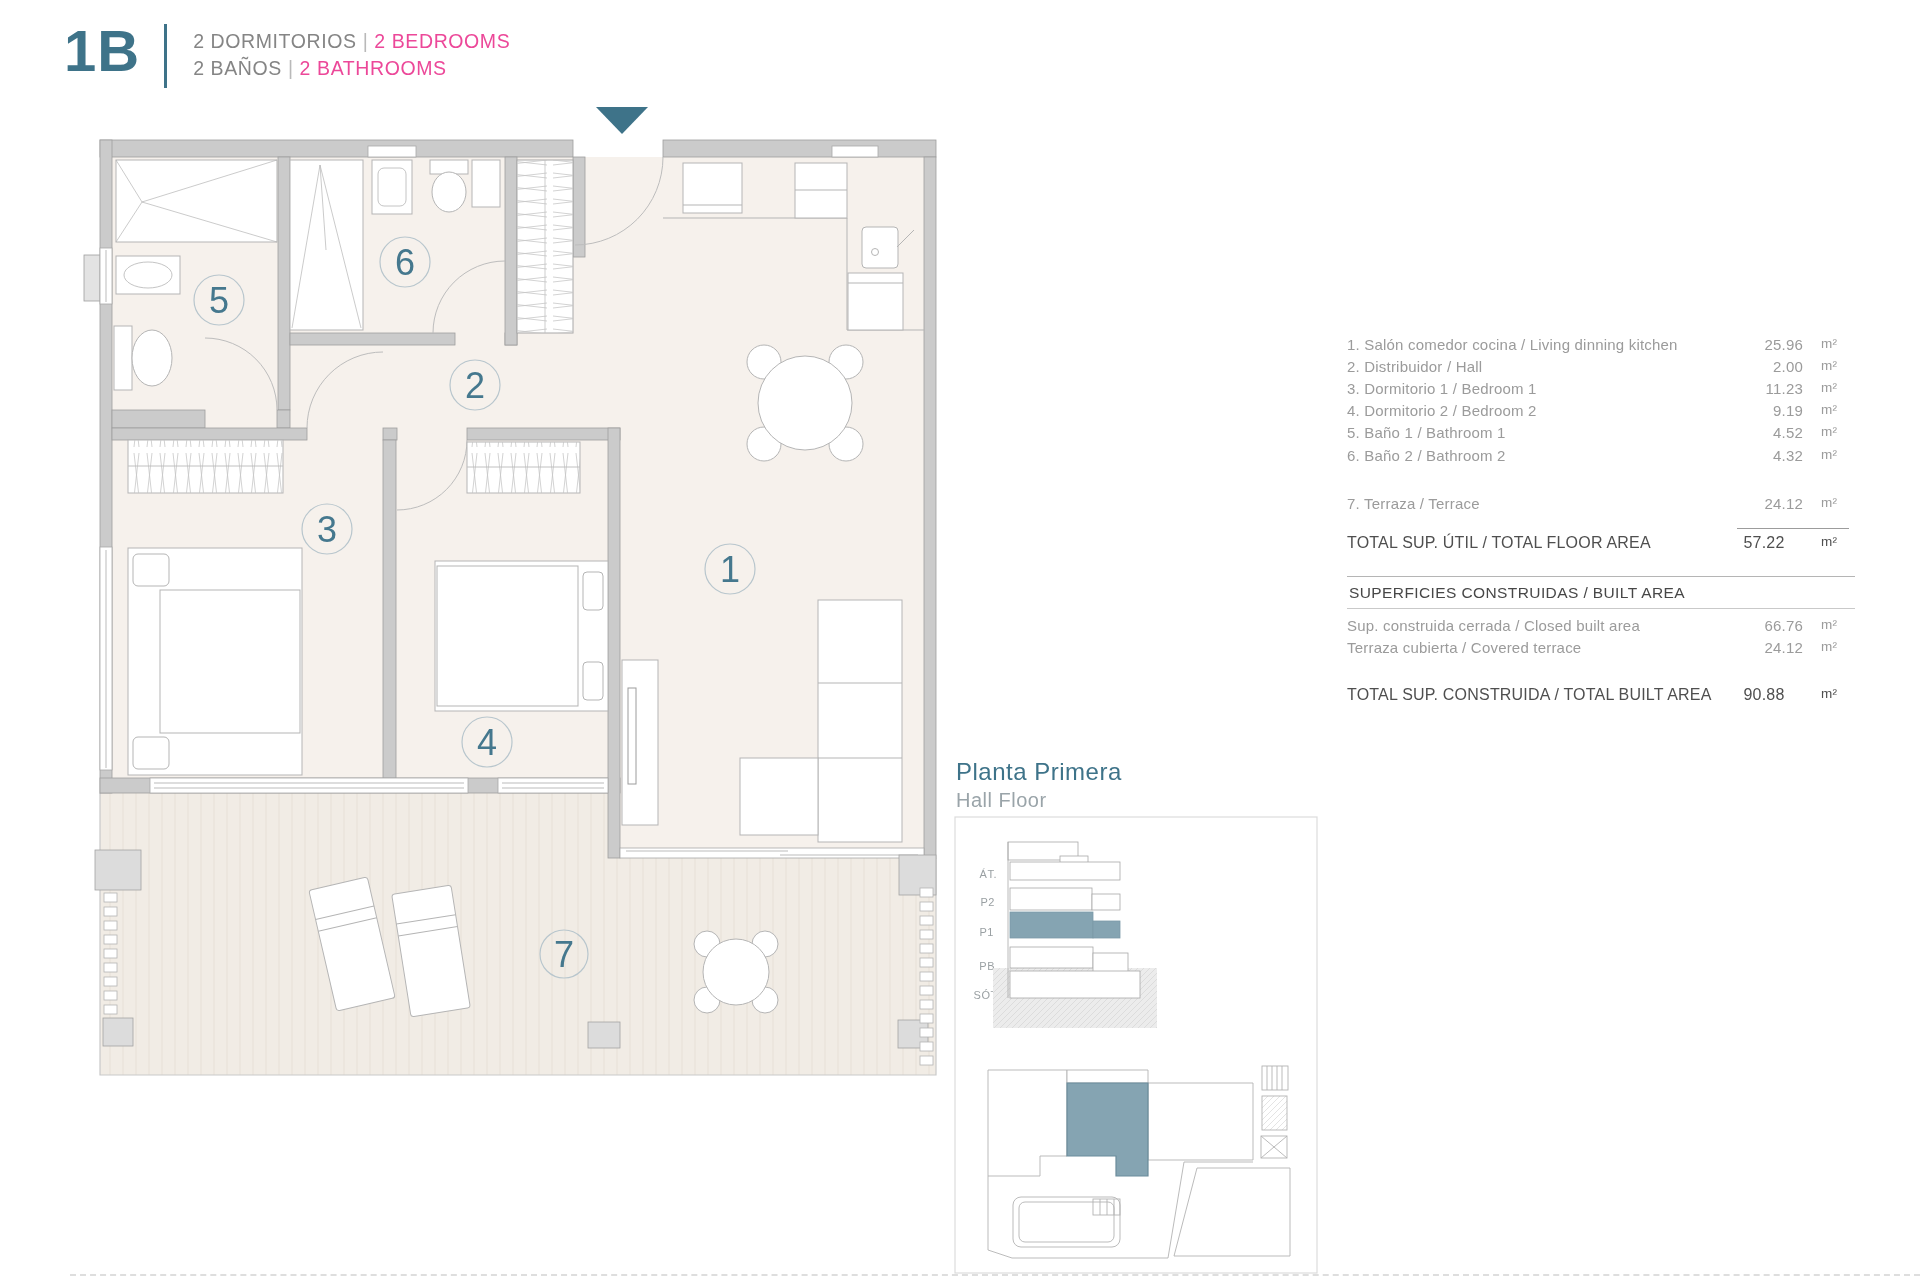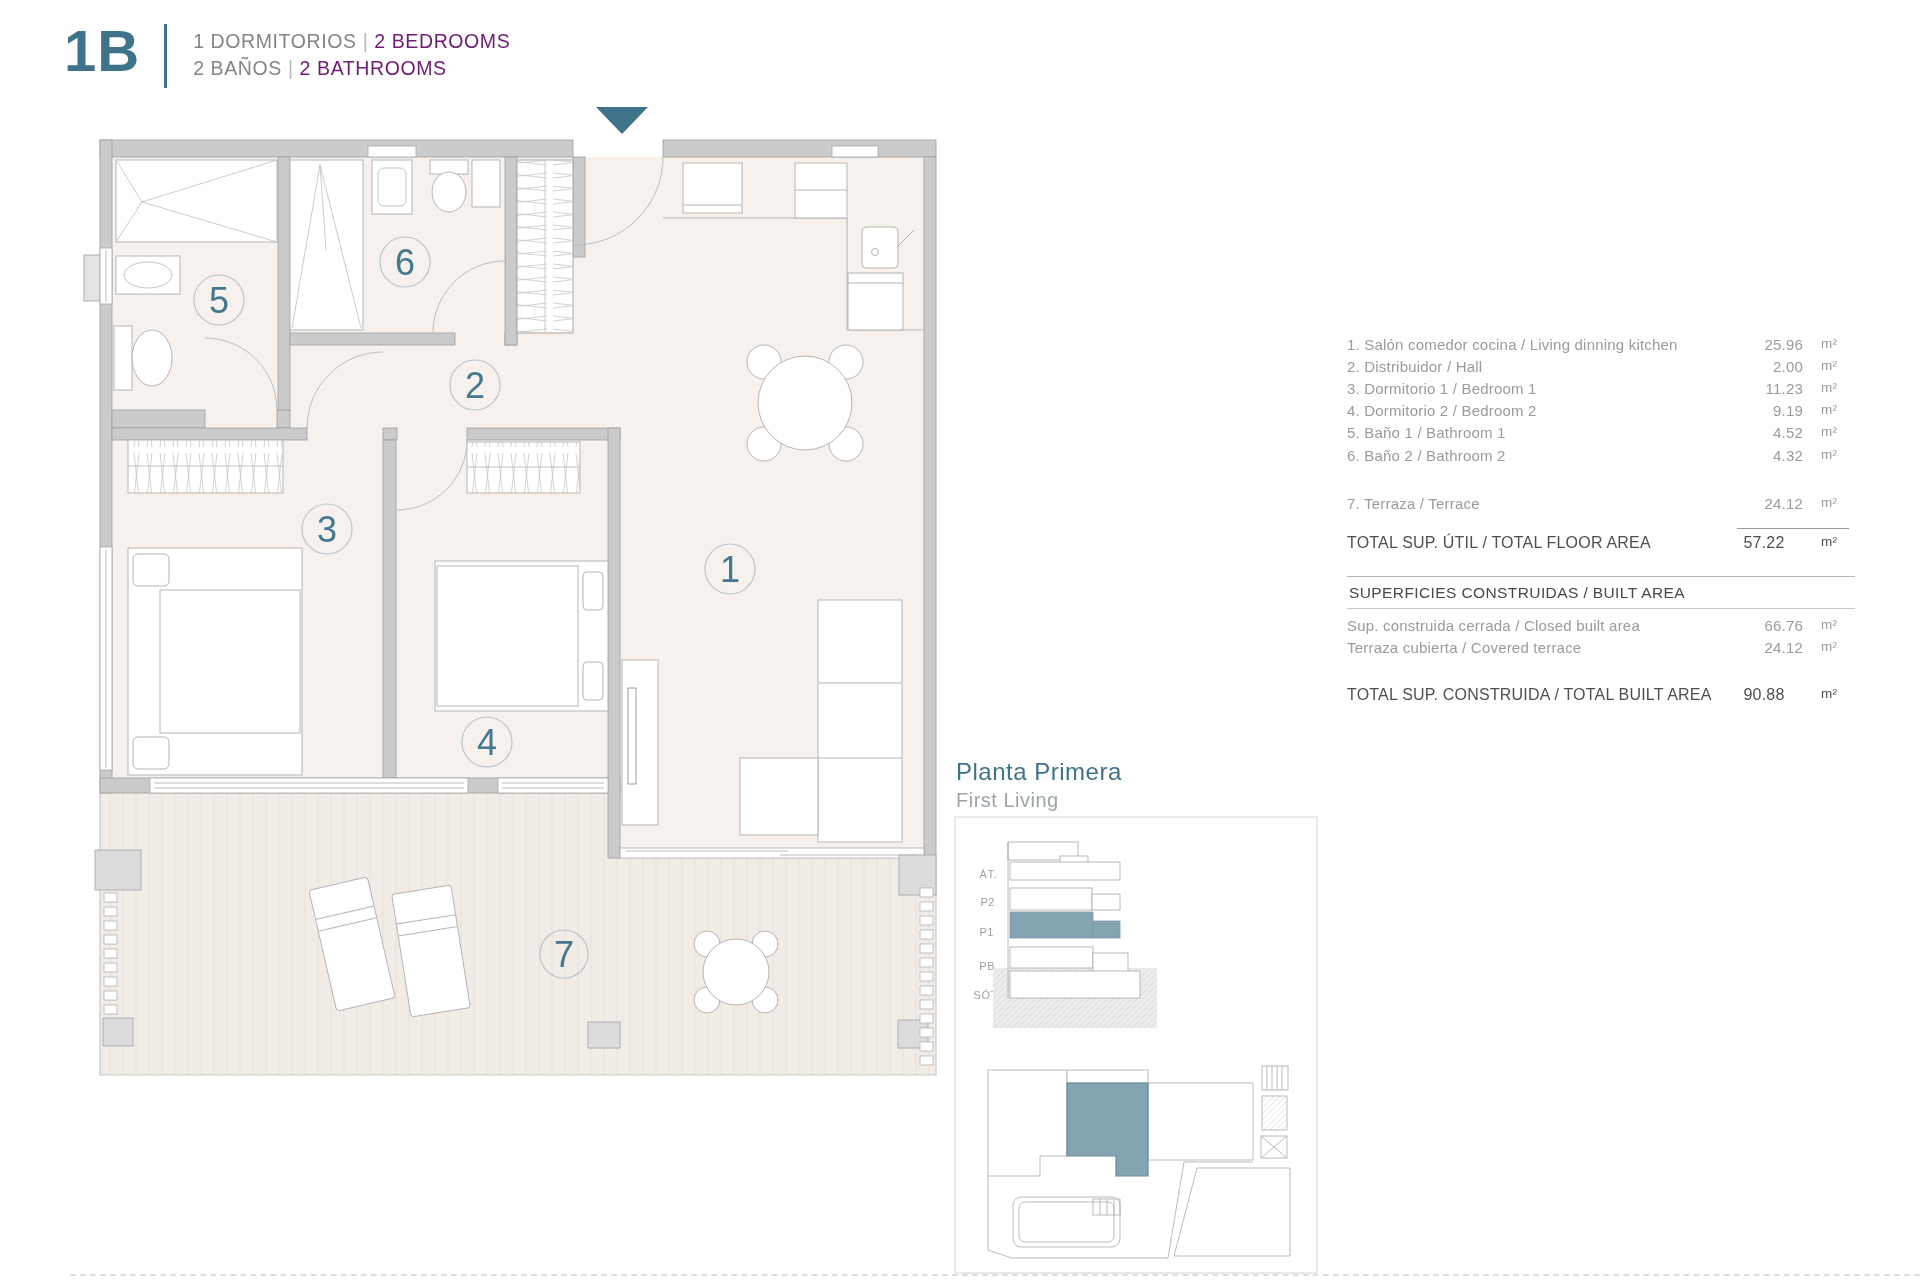--- a/index.html
+++ b/index.html
@@ -3,21 +3,21 @@
 <meta charset="utf-8">
 <style>
   html,body{margin:0;padding:0;background:#fff;}
   .page{position:relative;width:1920px;height:1280px;background:#ffffff;overflow:hidden;
         font-family:"Liberation Sans",sans-serif;}
   
   .hdr{position:absolute;left:64px;top:20px;display:flex;align-items:flex-start;}
   .hdr .code{font-size:58px;font-weight:bold;color:#3E7389;line-height:62px;letter-spacing:1px;}
   .hdr .divider{width:3px;height:64px;background:#3E7389;margin:4px 26px 0 24px;}
   .hdr .lines{padding-top:8px;font-size:19.5px;letter-spacing:.6px;line-height:27px;white-space:nowrap;}
-  .es{color:#858585;} .sep{color:#b9b9b9;padding:0 6px;} .en{color:#701a75;}
+  .es{color:#858585;} .sep{color:#b9b9b9;padding:0 6px;} .en{color:#ec4899;}
   
   .kp-title{position:absolute;left:956px;top:758px;}
   .kp-title .t1{font-size:24px;color:#3E7389;letter-spacing:.5px;}
   .kp-title .t2{font-size:20px;color:#9aa4a9;letter-spacing:.5px;margin-top:3px;}
   
   .area-table{position:absolute;left:1347px;top:328px;width:508px;font-size:15px;color:#9b9b9b;letter-spacing:.2px;}
   .t-title{border:1px solid #d8d8d8;text-align:center;padding:11px 0 10px 0;font-weight:bold;
            color:#3a3a3a;font-size:17px;letter-spacing:1.5px;}
   .sec-h{margin-top:33px;color:#474747;font-size:15.5px;padding:7px 2px 6px 2px;
          border-top:1px solid #c2c2c2;border-bottom:1px solid #c6c6c6;letter-spacing:.4px;}
@@ -42,21 +42,21 @@
 </style>
 </head>
 <body>
 
 <div class="page">
 
   <div class="hdr">
     <div class="code">1B</div>
     <div class="divider"></div>
     <div class="lines">
-      <div><span class="es">1 DORMITORIOS</span><span class="sep">|</span><span class="en">2 BEDROOMS</span></div>
+      <div><span class="es">2 DORMITORIOS</span><span class="sep">|</span><span class="en">2 BEDROOMS</span></div>
       <div><span class="es">2 BAÑOS</span><span class="sep">|</span><span class="en">2 BATHROOMS</span></div>
     </div>
   </div>
 
   <svg width="1920" height="1280" viewBox="0 0 1920 1280">
     <defs>
       <pattern id="deck" width="13" height="13" patternUnits="userSpaceOnUse">
         <line x1="6" y1="0" x2="6" y2="13" stroke="#e7e0d7" stroke-width="1"></line>
       </pattern>
       <pattern id="hang" width="13" height="50" patternUnits="userSpaceOnUse">
@@ -344,21 +344,21 @@
         <rect x="1262" y="1096" width="25" height="34" fill="url(#ground)"></rect>
         <rect x="1261" y="1136" width="26" height="22"></rect>
         <line x1="1261" y1="1136" x2="1287" y2="1158"></line>
           <line x1="1287" y1="1136" x2="1261" y2="1158"></line>
       </g>
     </g>
   </svg>
 
   <div class="kp-title">
     <div class="t1">Planta Primera</div>
-    <div class="t2">First Living</div>
+    <div class="t2">Hall Floor</div>
   </div>
 
   <div class="area-table">
 
 
     <div class="rows">
       <div class="row">
         <span>1. Salón comedor cocina / Living dinning kitchen</span>
         <span class="v">25.96</span>
         <span class="u">m²</span>

